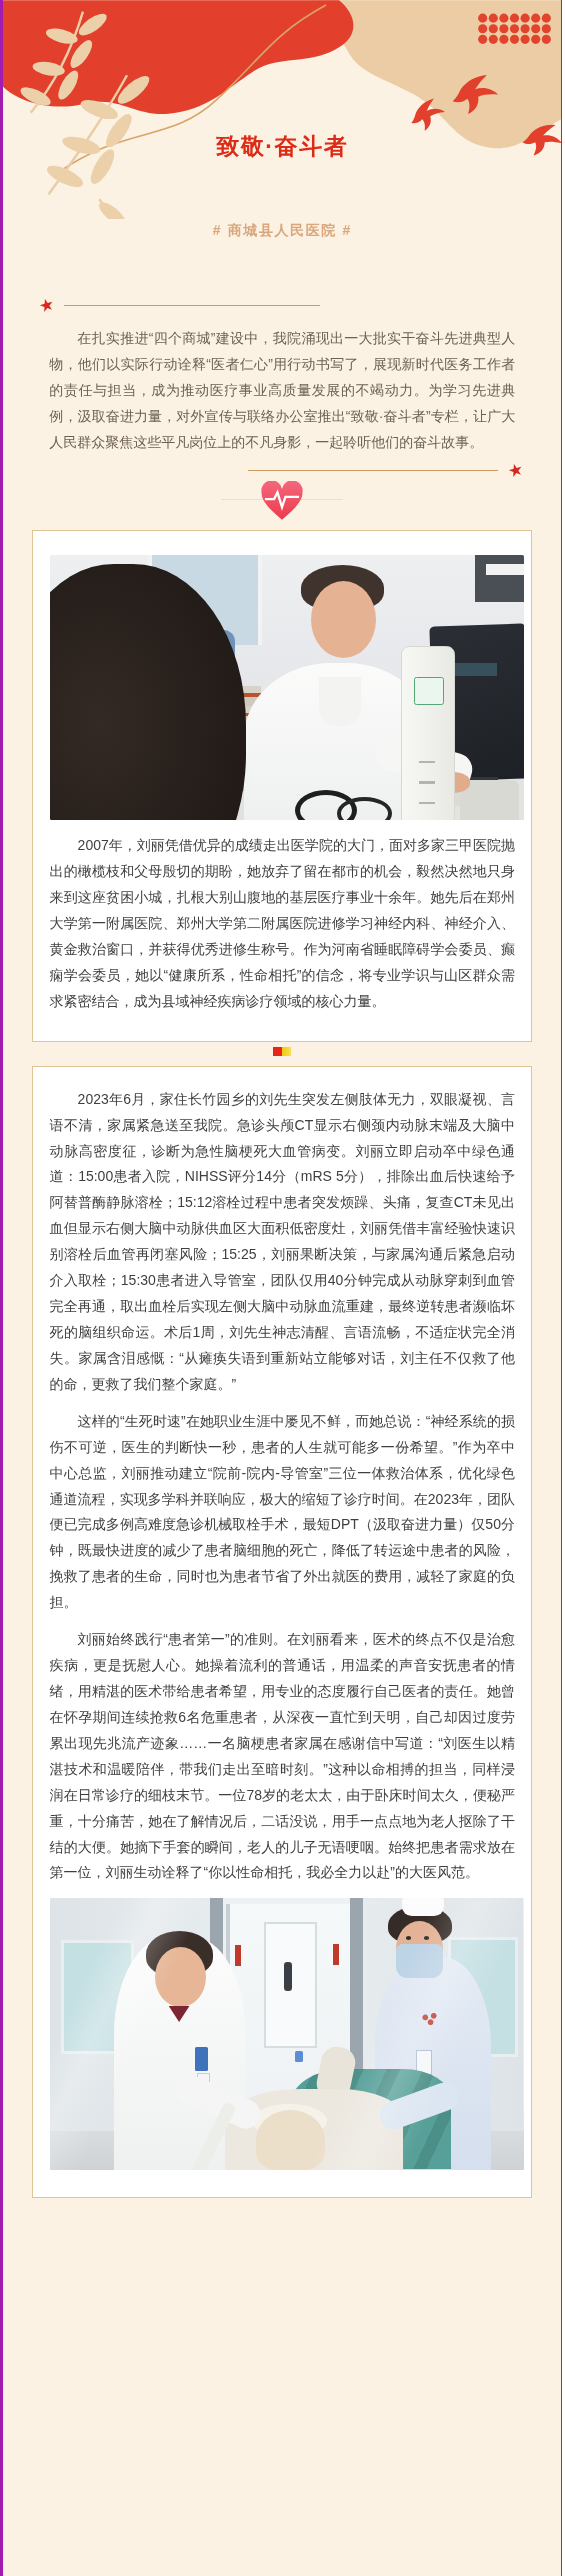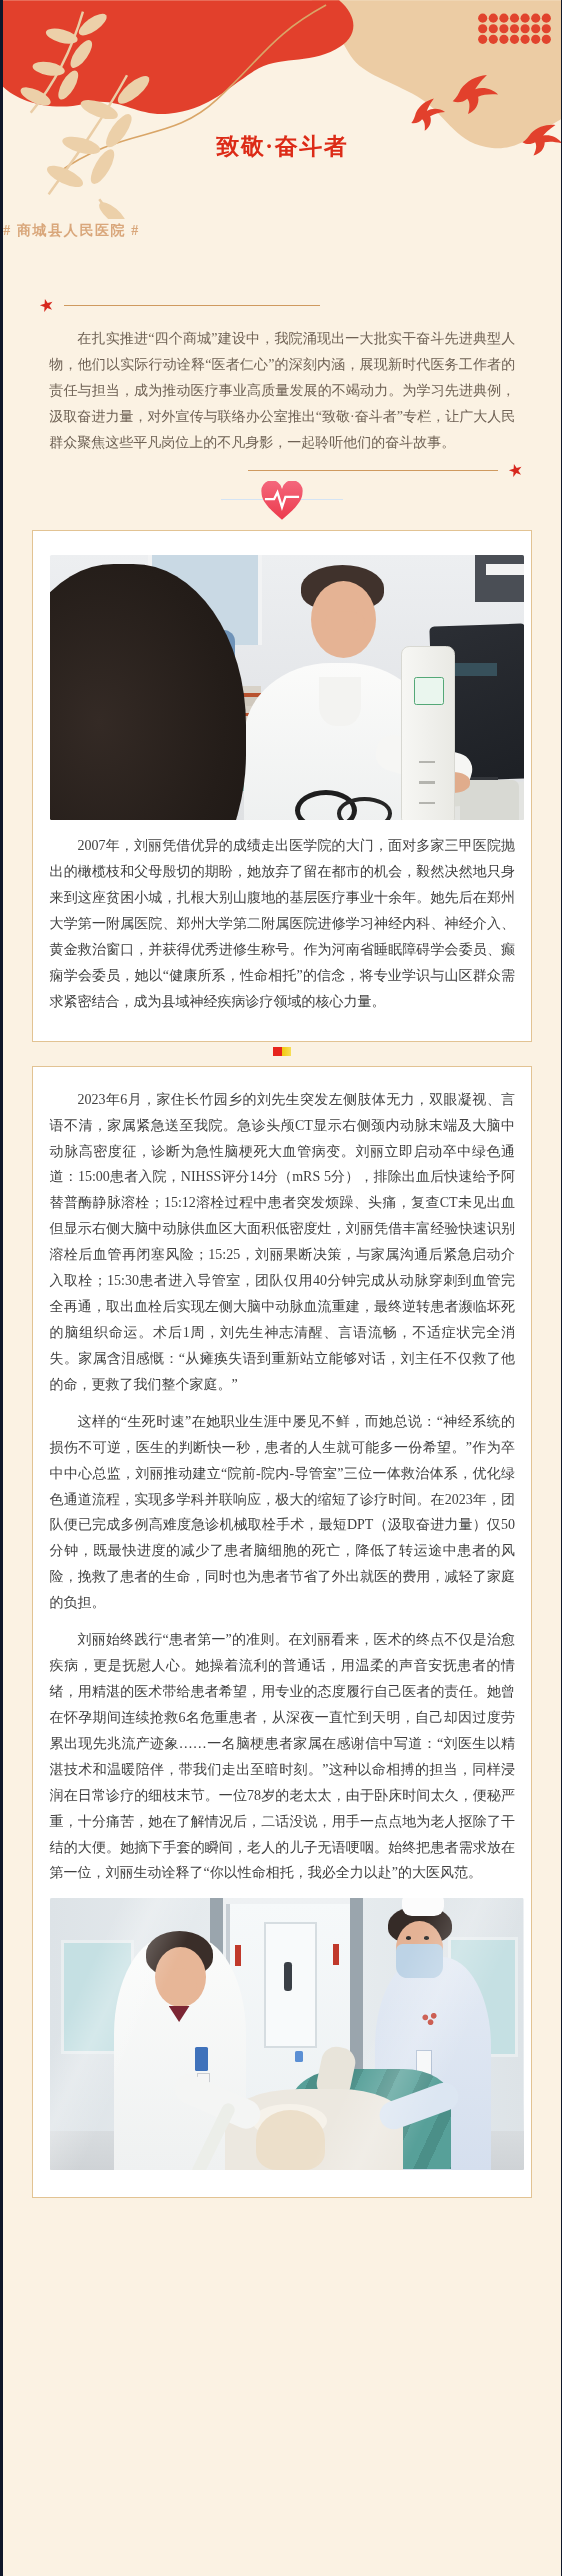--- a/index.html
+++ b/index.html
@@ -1,24 +1,24 @@
 <!DOCTYPE html>
 <html style="font-size:13px"><head>
 <meta charset="utf-8">
 <style>
   html,body{margin:0;padding:0;background:#ffffff;}
-  .page{width:562px;height:2576px;position:relative;overflow:hidden;background:#0f172a;
-        font-family:Liberation Serif, serif;}
+  .page{width:562px;height:2576px;position:relative;overflow:hidden;background:#a21caf;
+        font-family:Liberation Sans, sans-serif;}
   .content{position:absolute;left:3.3px;top:0;width:558px;height:2576px;background:#fbf2e3;overflow:hidden;}
   .decor{position:absolute;left:0;top:0;width:558px;height:219px;display:block;}
   .flow{position:relative;z-index:2;}
 
   .title{margin:131px 0 0;text-align:center;font-size:23px;font-weight:bold;color:#dc2b17;letter-spacing:1.6px;}
   .subtitle{margin:46px 0 0;text-align:center;font-size:22px;font-weight:bold;color:#dc2b17;letter-spacing:1.6px;}
-  .badge{margin:60px 0 0;text-align:left;font-size:14px;font-weight:bold;color:#d9a77b;letter-spacing:1.6px;}
+  .badge{margin:60px 0 0;text-align:center;font-size:14px;font-weight:bold;color:#d9a77b;letter-spacing:1.6px;}
 
   .divider{display:flex;align-items:center;margin-top:57px;}
   .divider .star{font-size:17px;color:#d7281e;line-height:1;transform:rotate(-15deg);}
   .divider .line{height:0.8px;background:#cf9a5f;}
   .divider.left{padding-left:36px;}
   .divider.left .line{width:256px;margin-left:9.8px;}
   .divider.right{justify-content:flex-end;padding-right:38px;margin-top:6.5px;}
   .divider.right .line{width:250px;margin-right:9.8px;}
 
   .intro{margin:12.2px 46px 0;font-size:14px;line-height:1.85;color:#6e6154;
@@ -176,21 +176,21 @@
 
     <div class="flow">
       <div class="title">致敬·奋斗者</div>
       <div class="badge"># 商城县人民医院 #</div>
 
       <div class="divider left">
         <span class="star">★</span>
         <span class="line"></span>
       </div>
 
-      <p class="intro">在扎实推进“四个商城”建设中，我院涌现出一大批实干奋斗先进典型人物，他们以实际行动诠释“医者仁心”的深刻内涵，展现新时代医务工作者的责任与担当，成为推动医疗事业高质量发展的不竭动力。为学习先进典例，汲取奋进力量，对外宣传与联络办公室推出“致敬·奋斗者”专栏，让广大人民群众聚焦这些平凡岗位上的不凡身影，一起聆听他们的奋斗故事。</p>
+      <p class="intro">在扎实推进“四个商城”建设中，我院涌现出一大批实干奋斗先进典型人物，他们以实际行动诠释“医者仁心”用行动书写了，展现新时代医务工作者的责任与担当，成为推动医疗事业高质量发展的不竭动力。为学习先进典例，汲取奋进力量，对外宣传与联络办公室推出“致敬·奋斗者”专栏，让广大人民群众聚焦这些平凡岗位上的不凡身影，一起聆听他们的奋斗故事。</p>
 
       <div class="divider right">
         <span class="line"></span>
         <span class="star">★</span>
       </div>
 
       <div class="heart-wrap">
         <div class="heart-line"></div>
         <svg class="heart-svg" width="47" height="41" viewBox="0 0 40 36" aria-hidden="true">
           <defs>

